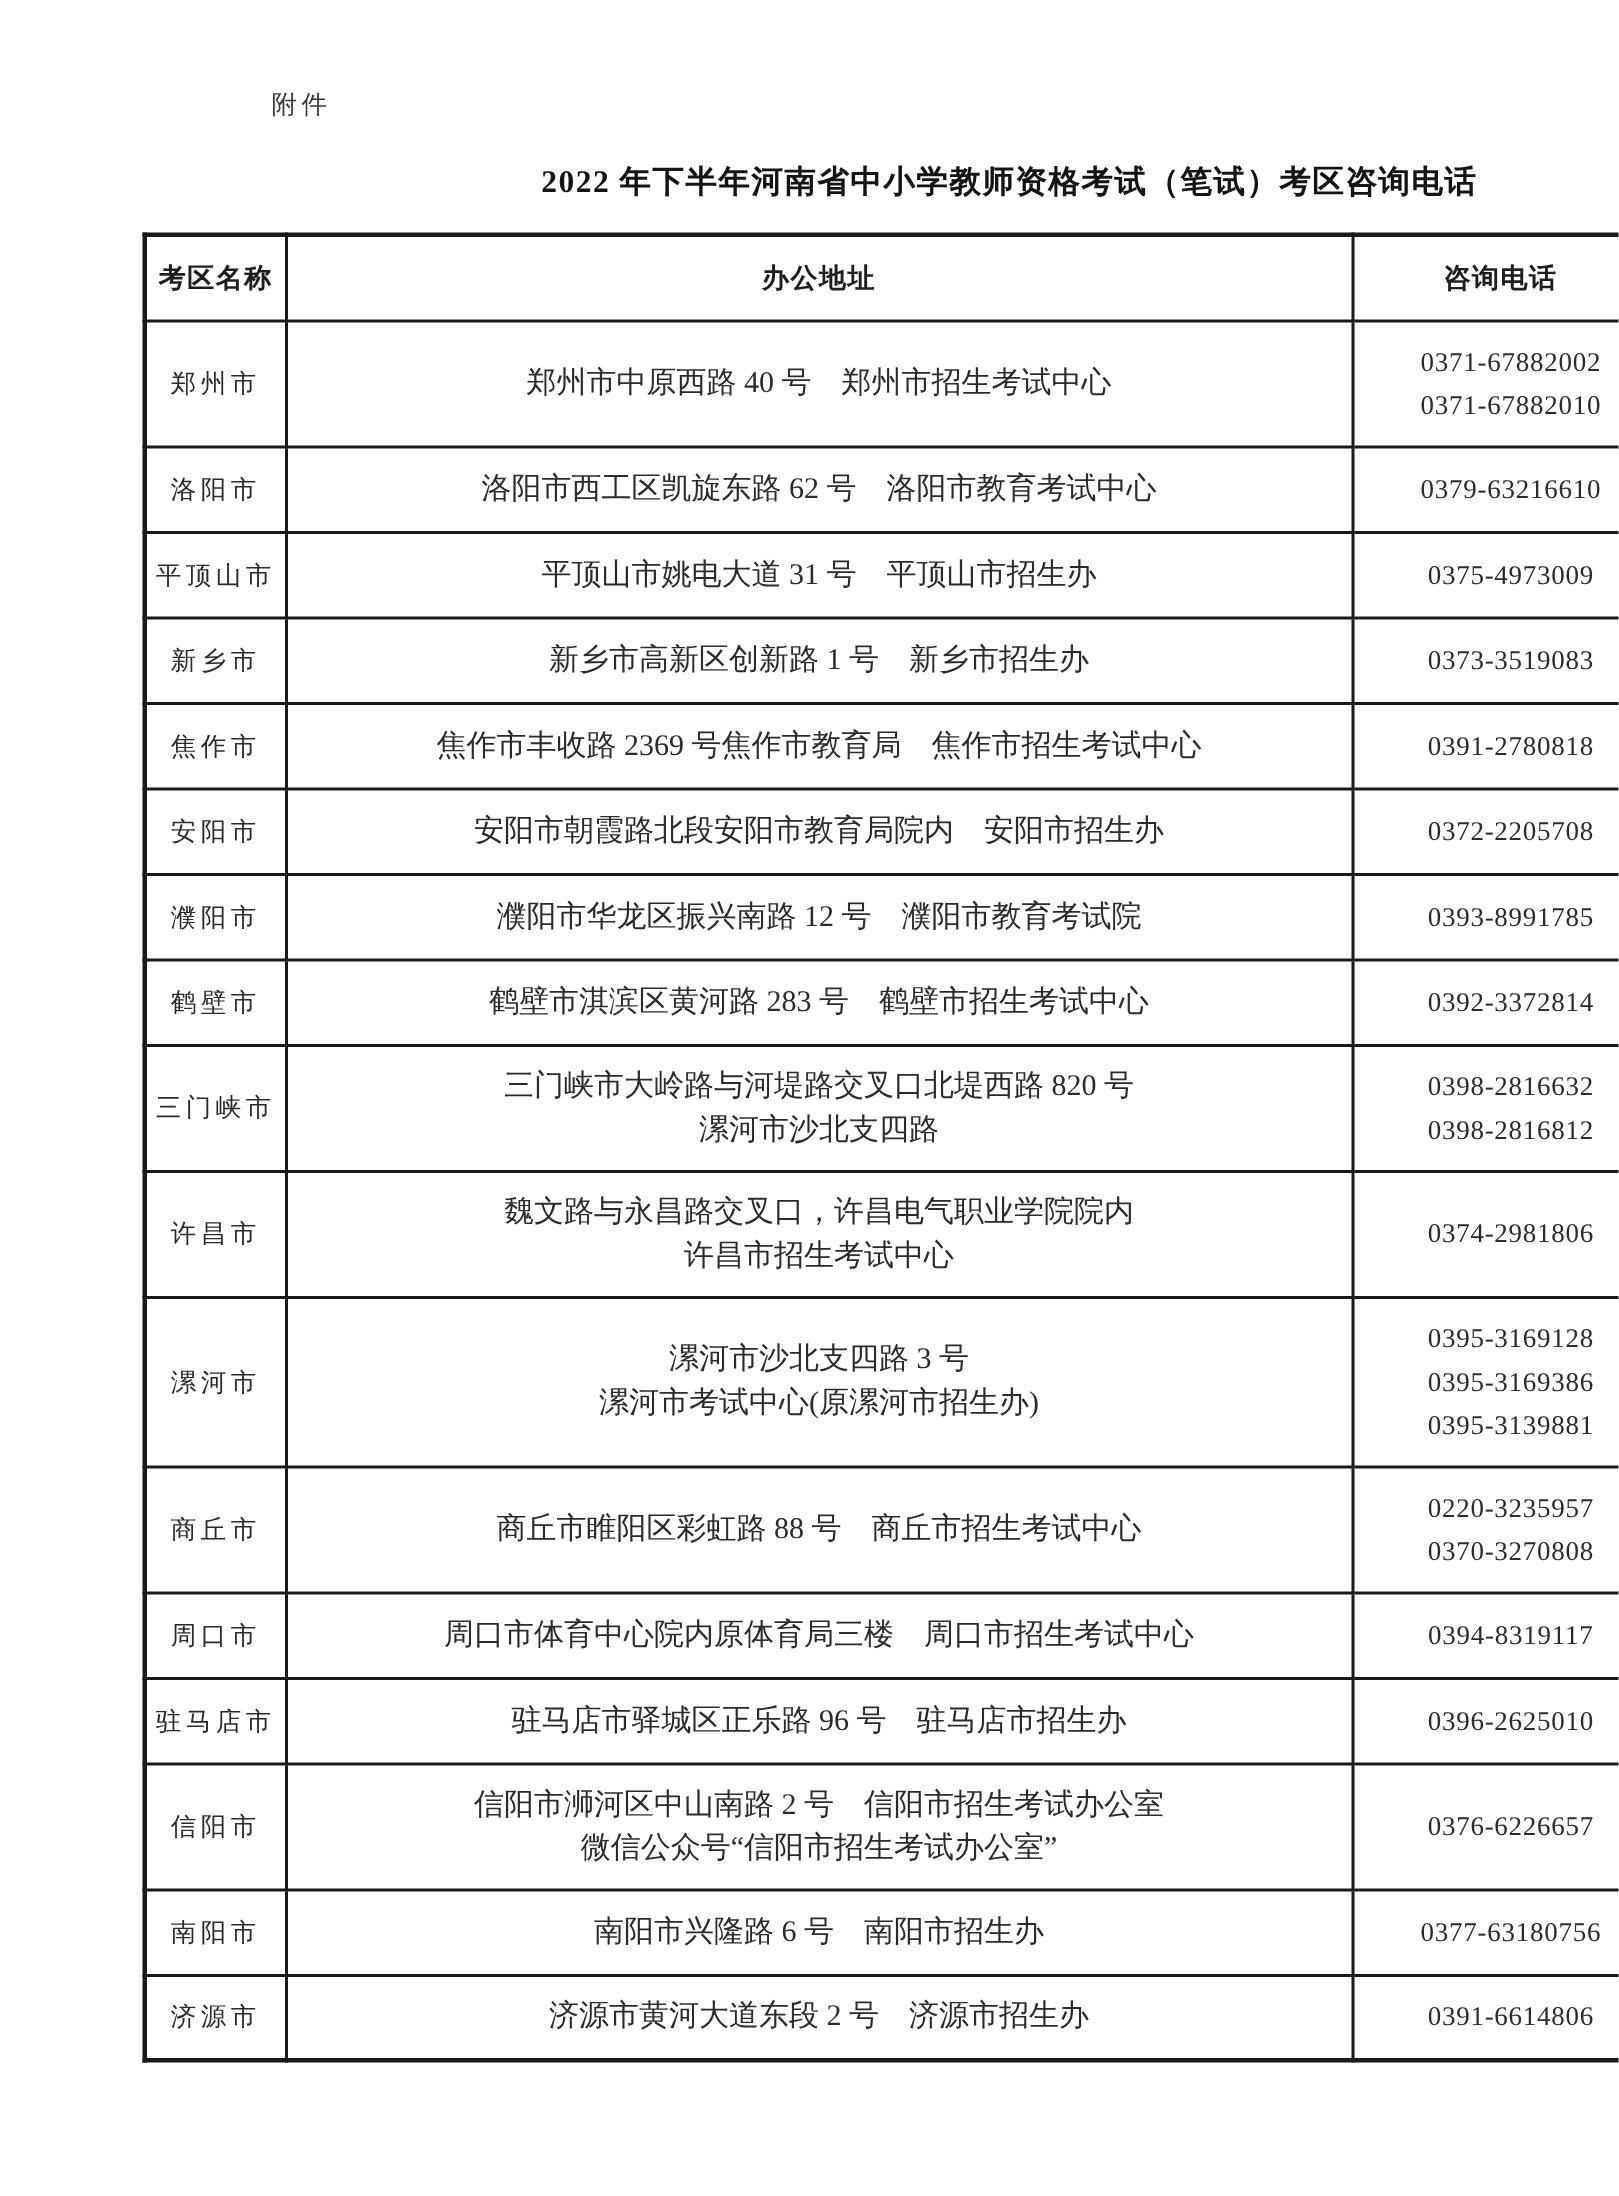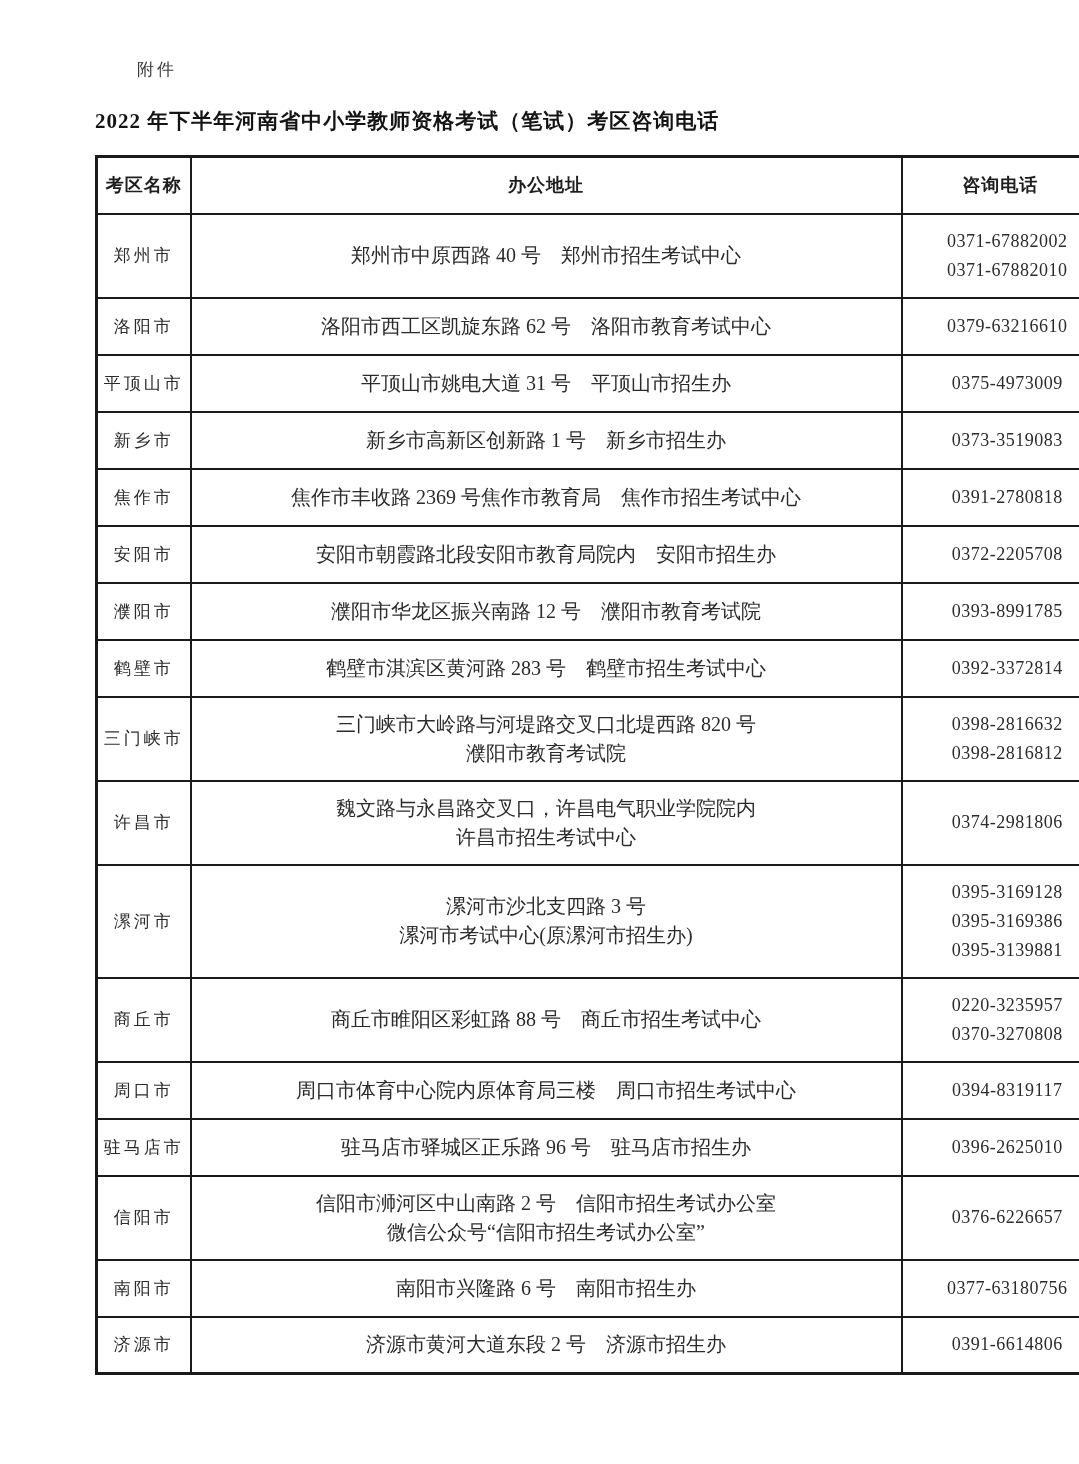--- a/index.html
+++ b/index.html
@@ -8,28 +8,28 @@
     width: 1079px;
     min-height: 1464px;
     font-family: "Liberation Serif", "DejaVu Serif", serif;
     color: #262626;
     position: relative;
   }
   .page {
     padding: 58px 0 40px 95px;
   }
   .attachment {
-    margin-left: 42px;
+    margin-left: 86px;
     font-size: 17px;
     letter-spacing: 3px;
     color: #3a3a3a;
   }
   .title {
     width: 890px;
-    text-align: left;
+    text-align: right;
     font-size: 21px;
     font-weight: 700;
     margin-top: 26px;
     margin-bottom: 20px;
     letter-spacing: 1px;
     color: #141414;
   }
   table.contact-table {
     width: 1006px;
     border-collapse: collapse;
@@ -166,21 +166,21 @@
           </td>
     <td class="phone-cell">
             <span class="phone-number">0392-3372814</span>
           </td>
   </tr>
 
   <tr>
     <td class="area-cell">三门峡市</td>
     <td class="address-cell">
             <span class="address-line">三门峡市大岭路与河堤路交叉口北堤西路 820 号</span>
-            <span class="address-line">濮阳市教育考试院</span>
+            <span class="address-line">漯河市沙北支四路</span>
           </td>
     <td class="phone-cell">
             <span class="phone-number">0398-2816632</span>
             <span class="phone-number">0398-2816812</span>
           </td>
   </tr>
 
   <tr>
     <td class="area-cell">许昌市</td>
     <td class="address-cell">

